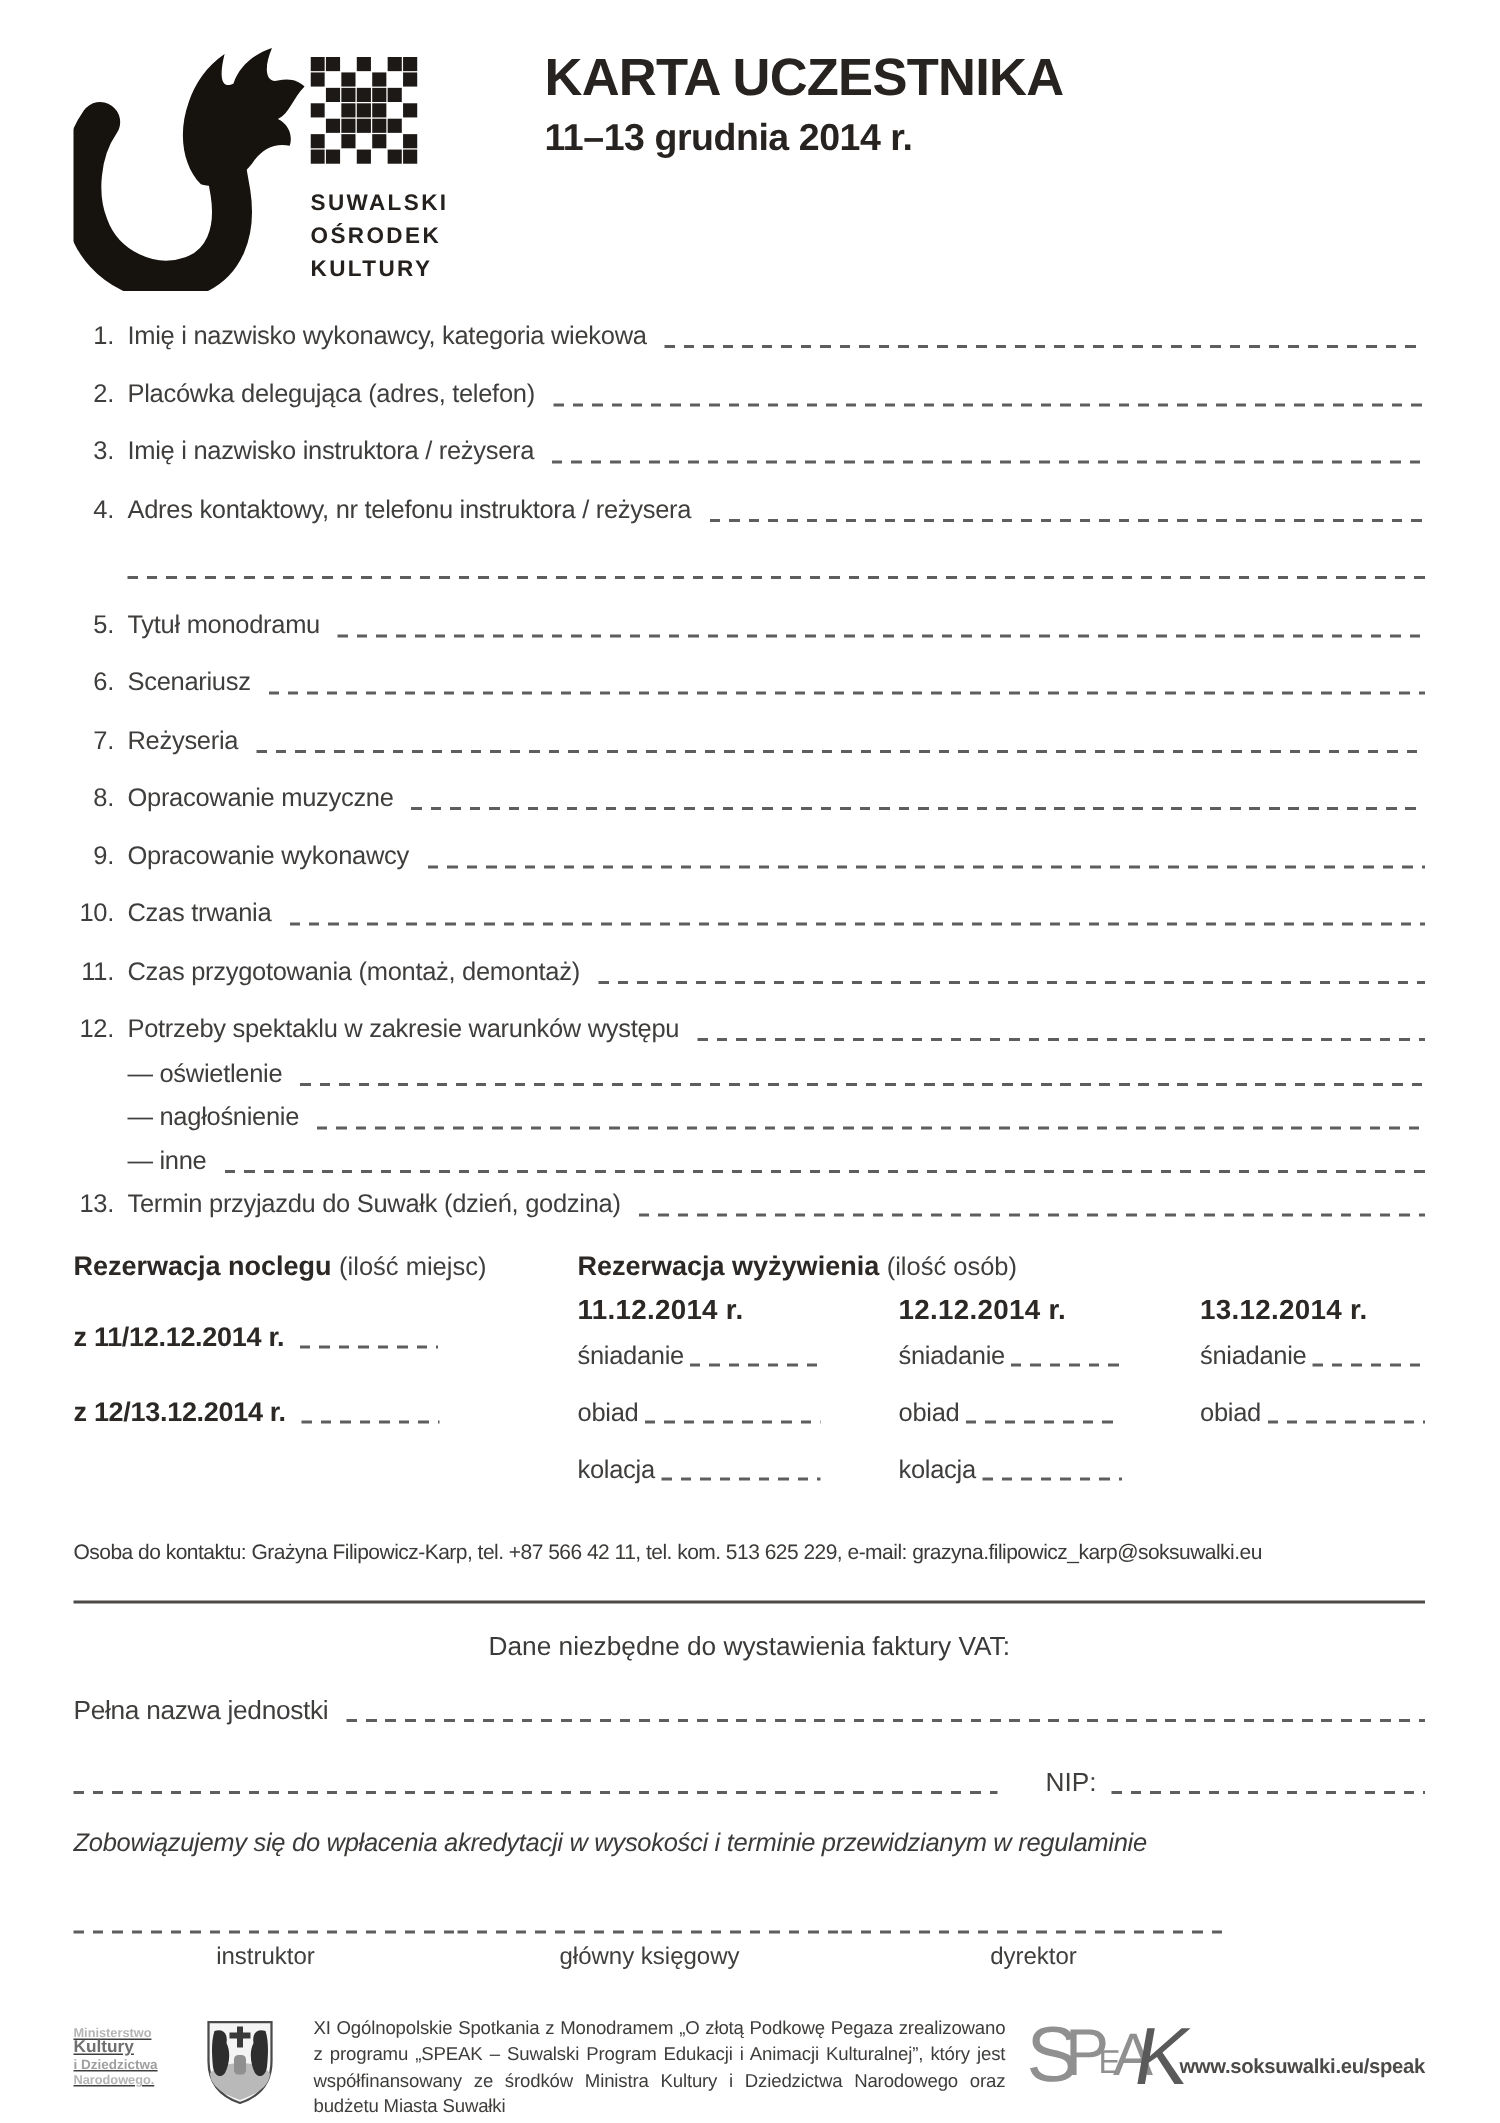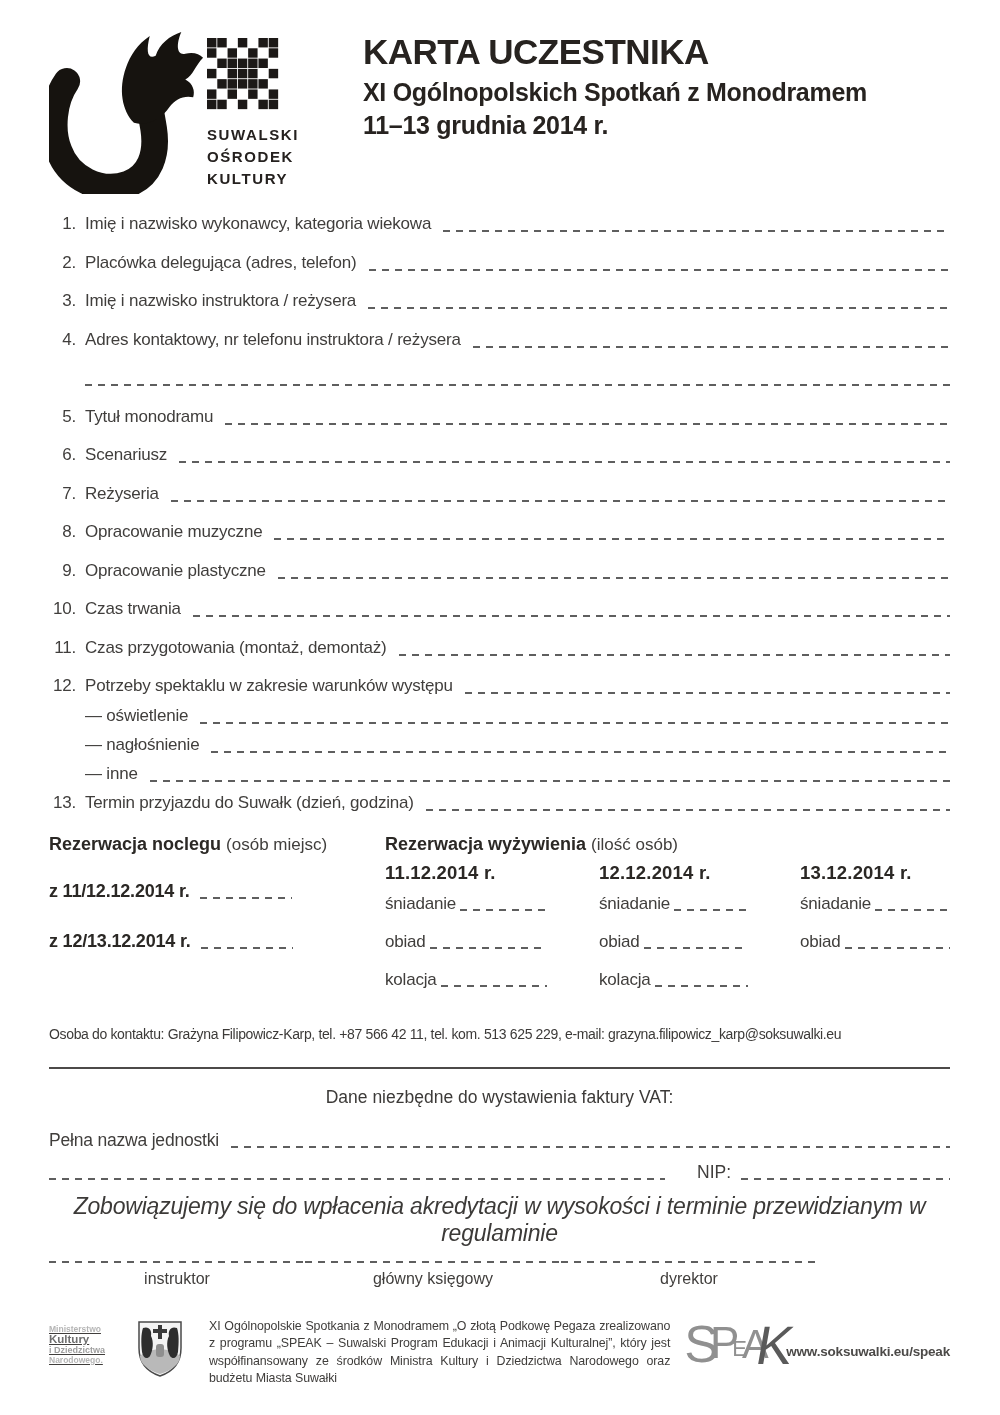--- a/index.html
+++ b/index.html
@@ -44,25 +44,25 @@
   .day .date{font-weight:bold;font-size:18.5px;color:#2b2825;height:20px;margin-bottom:12px;letter-spacing:0.2px;}
   .day-pad{padding-right:52px;}
   .meal-row{display:flex;align-items:flex-end;height:20px;margin-bottom:18px;font-size:17px;letter-spacing:-0.2px;}
   .meal-dash{flex:1;margin:0 0 3px 4px;}
   
   .contact{margin-top:18px;font-size:14px;letter-spacing:-0.35px;white-space:nowrap;color:#3c3a38;height:17px;}
   .rule{margin-top:24px;border-top:2px solid #4c4a48;}
   .vat-head{text-align:center;font-size:17.5px;margin-top:18px;color:#3c3a38;height:20px;}
   .fullname-row{display:flex;align-items:flex-end;height:20px;margin-top:24px;font-size:17.5px;letter-spacing:-0.2px;}
   .fullname-row .dashfill{margin-bottom:3px;}
-  .nip-row{display:flex;align-items:flex-end;height:20px;margin-top:12px;font-size:17.5px;}
+  .nip-row{display:flex;align-items:flex-end;height:20px;margin-top:28px;font-size:17.5px;}
   .nip-dash-l{flex:0 0 616px;margin-bottom:3px;}
   .nip-label{margin:0 10px 0 32px;white-space:pre;}
   .nip-dash-r{flex:1;margin-bottom:3px;}
-  .pledge{text-align:center;font-style:italic;font-size:23px;margin-top:10px;color:#3c3a38;height:20px;letter-spacing:-0.2px;}
+  .pledge{text-align:left;font-style:italic;font-size:17px;margin-top:20px;color:#3c3a38;height:20px;letter-spacing:-0.2px;}
   
   .sigs{display:flex;margin-top:48px;}
   .sig{width:256px;text-align:center;}
   .sig-line{height:2px;width:100%;background:repeating-linear-gradient(90deg,#5e5e5e 0 7px,transparent 7px 13px);}
   .sig-label{margin-top:7px;font-size:16px;color:#403e3c;}
   
   .footer{display:flex;align-items:flex-start;margin-top:30px;}
   .ministry{flex:0 0 80px;padding-top:6px;line-height:10.5px;text-decoration:underline;}
   .ml0,.ml3{font-size:8.5px;color:#b5b5b5;font-weight:bold;}
   .ml1{font-size:11.5px;color:#6f6f6f;font-weight:bold;}
@@ -130,21 +130,20 @@
       </svg>
       <div class="org-lines">
         <div>SUWALSKI</div>
         <div>OŚRODEK</div>
         <div>KULTURY</div>
       </div>
     </div>
     <div class="title-block">
       <div class="title">KARTA UCZESTNIKA</div>
       <div class="subtitle">
-        <div>XI Ogólnopolskich Spotkań z Monodramem</div>
         <div>11–13 grudnia 2014 r.</div>
       </div>
     </div>
   </div>
 
   <div class="form-list">
 
       <div class="form-row row-item">
         <span class="num">1.</span>
         <span class="flabel">Imię i nazwisko wykonawcy, kategoria wiekowa</span>
@@ -194,21 +193,21 @@
       </div>
 
       <div class="form-row row-item">
         <span class="num">8.</span>
         <span class="flabel">Opracowanie muzyczne</span>
         <span class="dash dashfill"></span>
       </div>
 
       <div class="form-row row-item">
         <span class="num">9.</span>
-        <span class="flabel">Opracowanie plastyczne</span>
+        <span class="flabel">Opracowanie wykonawcy</span>
         <span class="dash dashfill"></span>
       </div>
 
       <div class="form-row row-item">
         <span class="num">10.</span>
         <span class="flabel">Czas trwania</span>
         <span class="dash dashfill"></span>
       </div>
 
       <div class="form-row row-item">
@@ -244,21 +243,21 @@
       <div class="form-row row-item">
         <span class="num">13.</span>
         <span class="flabel">Termin przyjazdu do Suwałk (dzień, godzina)</span>
         <span class="dash dashfill"></span>
       </div>
     </div>
 
   <div class="resv">
     <div class="resv-left">
       <div class="resv-h">
-        <b>Rezerwacja noclegu</b><span class="note">(osób miejsc)</span>
+        <b>Rezerwacja noclegu</b><span class="note">(ilość miejsc)</span>
       </div>
       <div class="lodg-row r1">
         <span>z 11/12.12.2014 r.</span>
         <span class="dash lodg-dash"></span>
       </div>
       <div class="lodg-row r2">
         <span>z 12/13.12.2014 r.</span>
         <span class="dash lodg-dash"></span>
       </div>
     </div>

